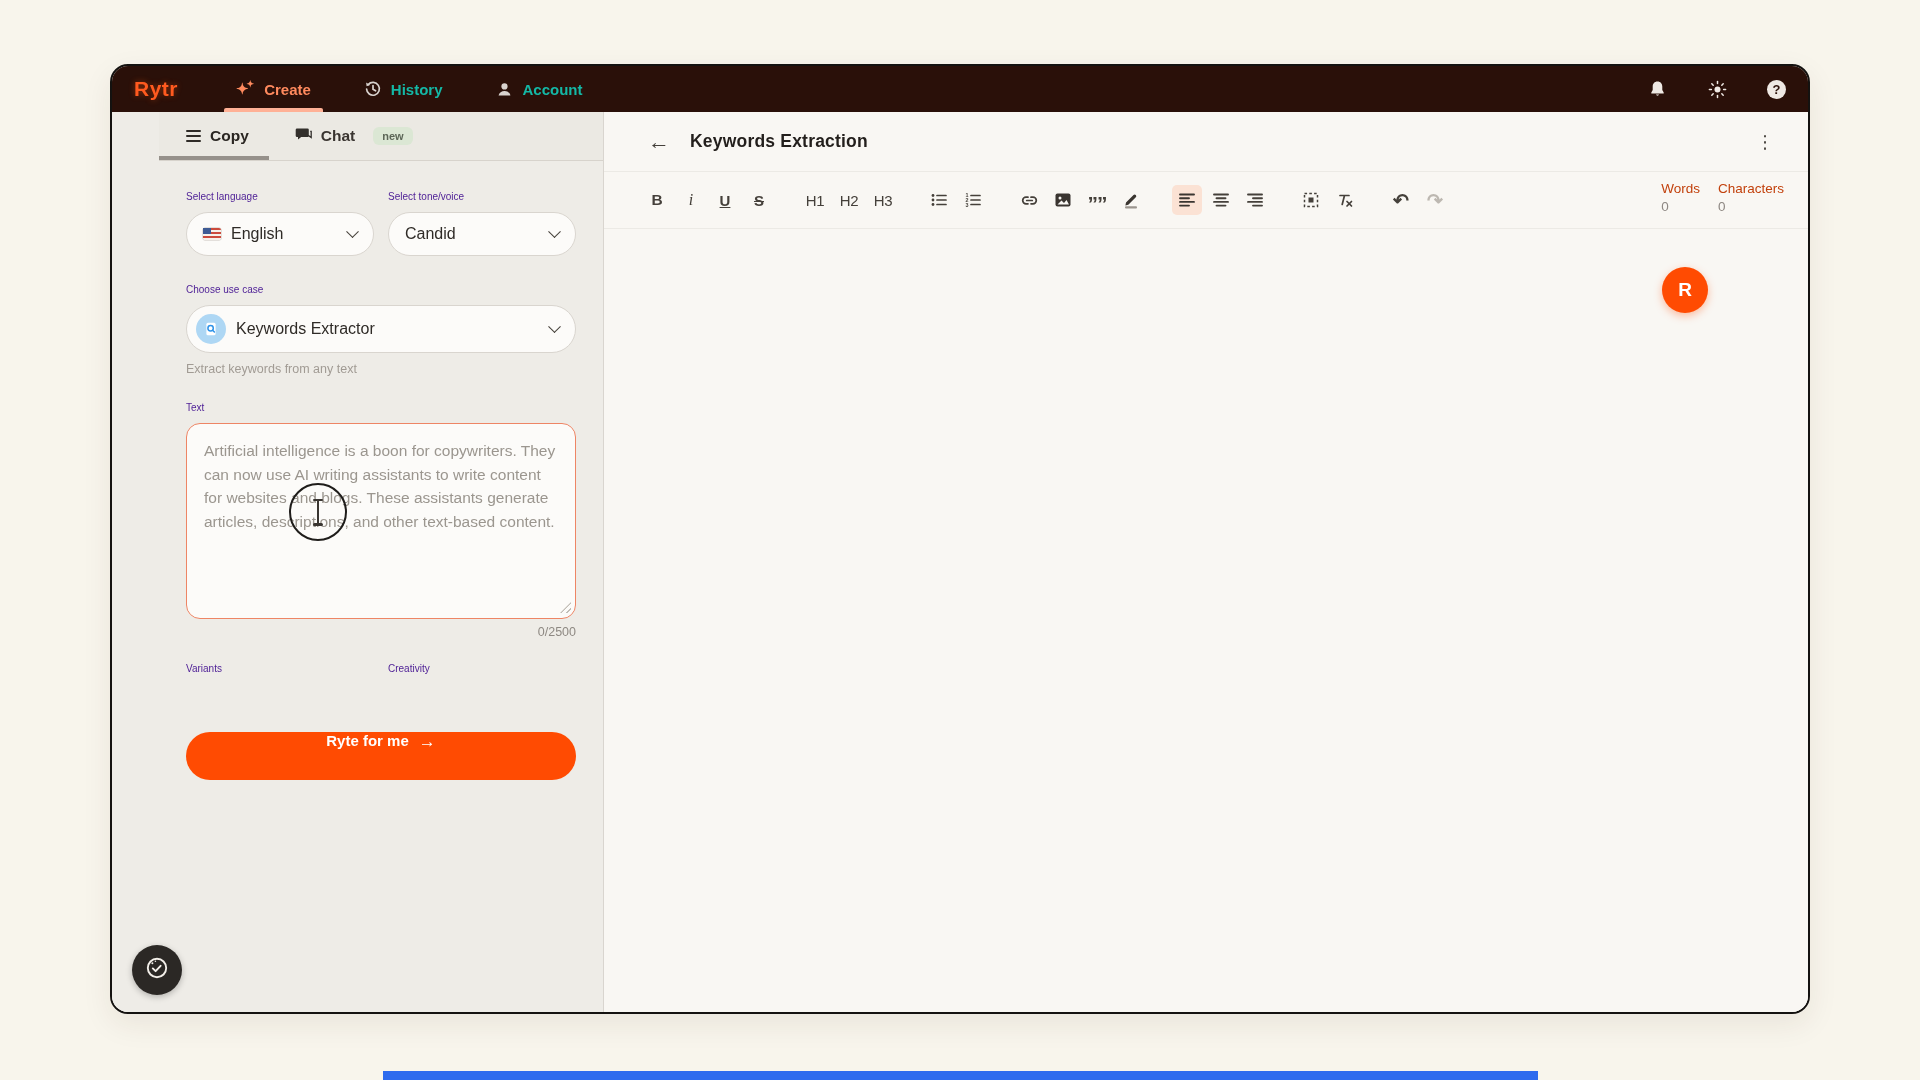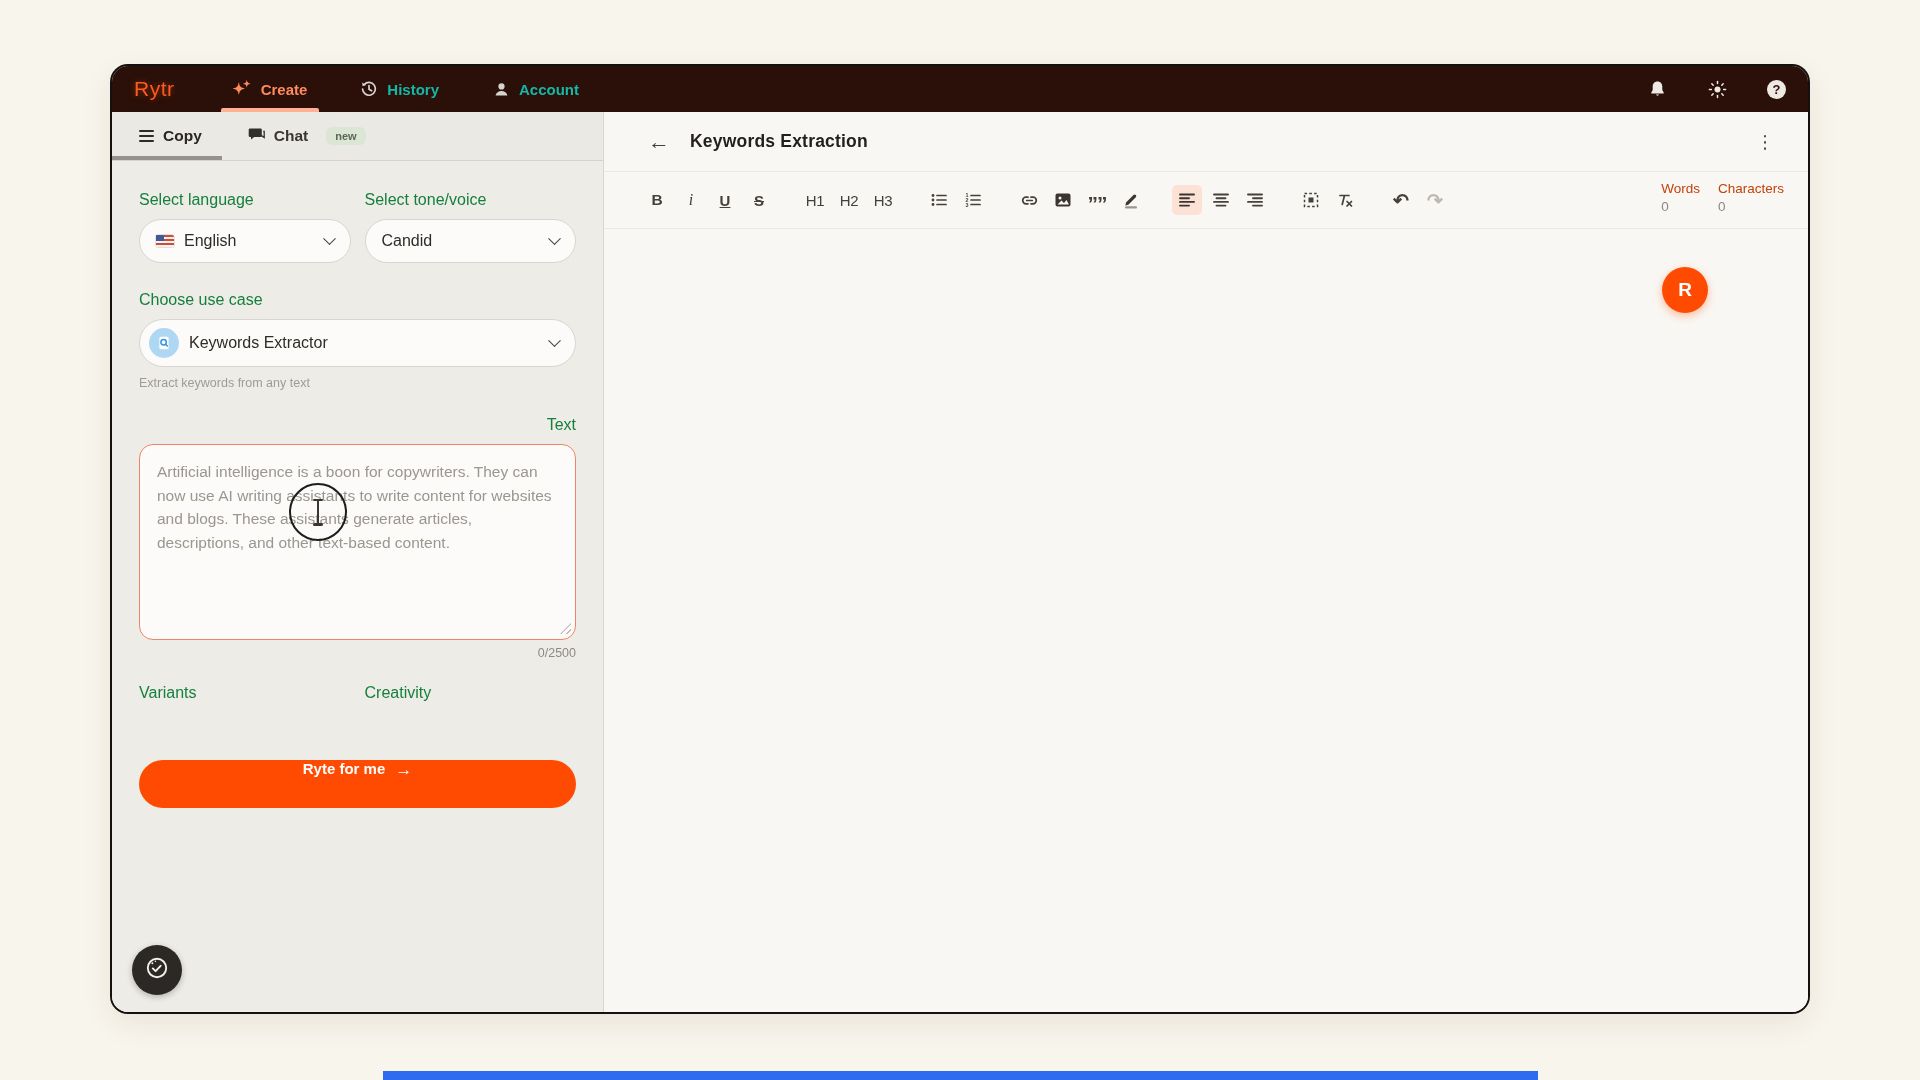--- a/index.html
+++ b/index.html
@@ -13,51 +13,51 @@
   html,body{width:1920px;height:1080px;overflow:hidden;}
   body{background:var(--page-bg);font-family:"Liberation Sans",sans-serif;position:relative;}
 
   
   .window{position:absolute;left:110px;top:64px;width:1700px;height:950px;
     border:2.5px solid #141210;border-radius:18px;overflow:hidden;background:var(--main-bg);
     box-shadow:0 10px 30px rgba(60,40,20,.08);display:flex;flex-direction:column;}
 
   
   .navbar{height:46px;background:var(--navbar-bg);display:flex;align-items:center;padding:0 22px;flex:none;}
-  .logo{color:#ff5a1f;font-weight:400;font-size:21px;letter-spacing:.5px;margin-right:58px;
+  .logo{color:#ff5a1f;font-weight:700;font-size:21px;letter-spacing:.5px;margin-right:58px;
     text-shadow:0 0 6px rgba(255,90,20,.45);}
   .nav-item{display:flex;align-items:center;gap:8px;color:#14b8a6;font-size:15px;font-weight:600;
     margin-right:52px;height:46px;position:relative;cursor:default;}
   .nav-item.active{color:var(--nav-active);}
   .nav-item.active .nav-underline{position:absolute;left:-12px;right:-12px;bottom:0;height:4px;
     background:var(--accent-soft);border-radius:2px 2px 0 0;}
   .sparkle{font-size:15px;line-height:1;position:relative;top:-1px;}
   .nav-right{margin-left:auto;display:flex;align-items:center;gap:40px;}
   .nav-icon{width:20px;height:20px;display:flex;align-items:center;justify-content:center;}
   .help-circle{width:19px;height:19px;border-radius:50%;background:#efe9e4;color:#2a1009;
     font-size:13px;font-weight:800;display:flex;align-items:center;justify-content:center;}
 
   
   .app-body{flex:1;display:flex;min-height:0;}
 
   
   .sidebar{width:492px;flex:none;background:var(--sidebar-bg);border-right:1px solid var(--border);
-    display:flex;flex-direction:column;position:relative;}
+    display:flex;flex-direction:column;position:relative;padding-left:47px;}
   .side-tabs{height:49px;flex:none;background:var(--sidebar-header-bg);border-bottom:1px solid #d7d3cc;
     display:flex;align-items:center;padding:0 27px;position:relative;}
   .tab{display:flex;align-items:center;gap:9px;font-size:15.5px;font-weight:700;color:#2a2622;margin-right:46px;}
   .tab.inactive{font-weight:600;color:#3a3531;}
   .copy-ind{position:absolute;left:0;bottom:0;width:110px;height:4px;background:#96918b;}
   .lines-icon{display:inline-flex;flex-direction:column;gap:3px;}
   .lines-icon i{display:block;width:15px;height:2.2px;background:#2f2b27;border-radius:1px;}
   .badge{background:var(--badge-bg);color:var(--badge-text);font-size:11px;font-weight:600;
     padding:3px 9px;border-radius:6px;margin-left:9px;}
 
   .side-content{flex:1;padding:30px 27px 0;position:relative;}
-  .field-label{font-size:16px;color:#15803d;margin-bottom:10px;}
+  .field-label{font-size:10px;color:#4c1d95;margin-bottom:10px;}
   .two-col{display:grid;grid-template-columns:1fr 1fr;column-gap:14px;}
   .pill{height:44px;border-radius:22px;background:#fcfbf9;border:1px solid var(--border);
     display:flex;align-items:center;padding:0 16px;font-size:16px;color:#2f2b27;gap:10px;cursor:pointer;}
   .pill .grow{flex:1;}
   .chev{width:9px;height:9px;border-right:1.8px solid #45403a;border-bottom:1.8px solid #45403a;
     transform:rotate(45deg) translate(-2px,-2px);flex:none;}
   .flag{width:18px;height:12px;border-radius:2px;position:relative;flex:none;
     background:repeating-linear-gradient(180deg,#cc4b3c 0 2px,#f6f1ea 2px 4px);box-shadow:0 0 0 .5px #c9c4be;}
   .flag::after{content:"";position:absolute;left:0;top:0;width:8px;height:6px;background:#3e5b94;}
 
@@ -244,21 +244,21 @@
               <rect x="3.4" y="1.8" width="9.2" height="12.4" rx="1.5" fill="#ffffff"></rect>
               <circle cx="7.6" cy="7.2" r="2.7" stroke="#2f93e8" stroke-width="1.5" fill="none"></circle>
               <line x1="9.6" y1="9.2" x2="11.4" y2="11" stroke="#2f93e8" stroke-width="1.5" stroke-linecap="round"></line>
             </svg>
           </span>
           <span class="grow">Keywords Extractor</span>
           <span class="chev"></span>
         </div>
         <div class="helper">Extract keywords from any text</div>
 
-        <div class="field-label" style="margin-top:26px;text-align:right;">Text</div>
+        <div class="field-label" style="margin-top:26px;">Text</div>
         <div class="ta-wrap">
           <textarea class="ta" placeholder="Artificial intelligence is a boon for copywriters. They can now use AI writing assistants to write content for websites and blogs. These assistants generate articles, descriptions, and other text-based content." style=""></textarea>
           <span class="resize-handle"></span>
         </div>
         <div class="counter">0/2500</div>
 
         <div class="two-col" style="margin-top:24px;">
           <div class="field-label">Variants</div>
           <div class="field-label">Creativity</div>
         </div>

